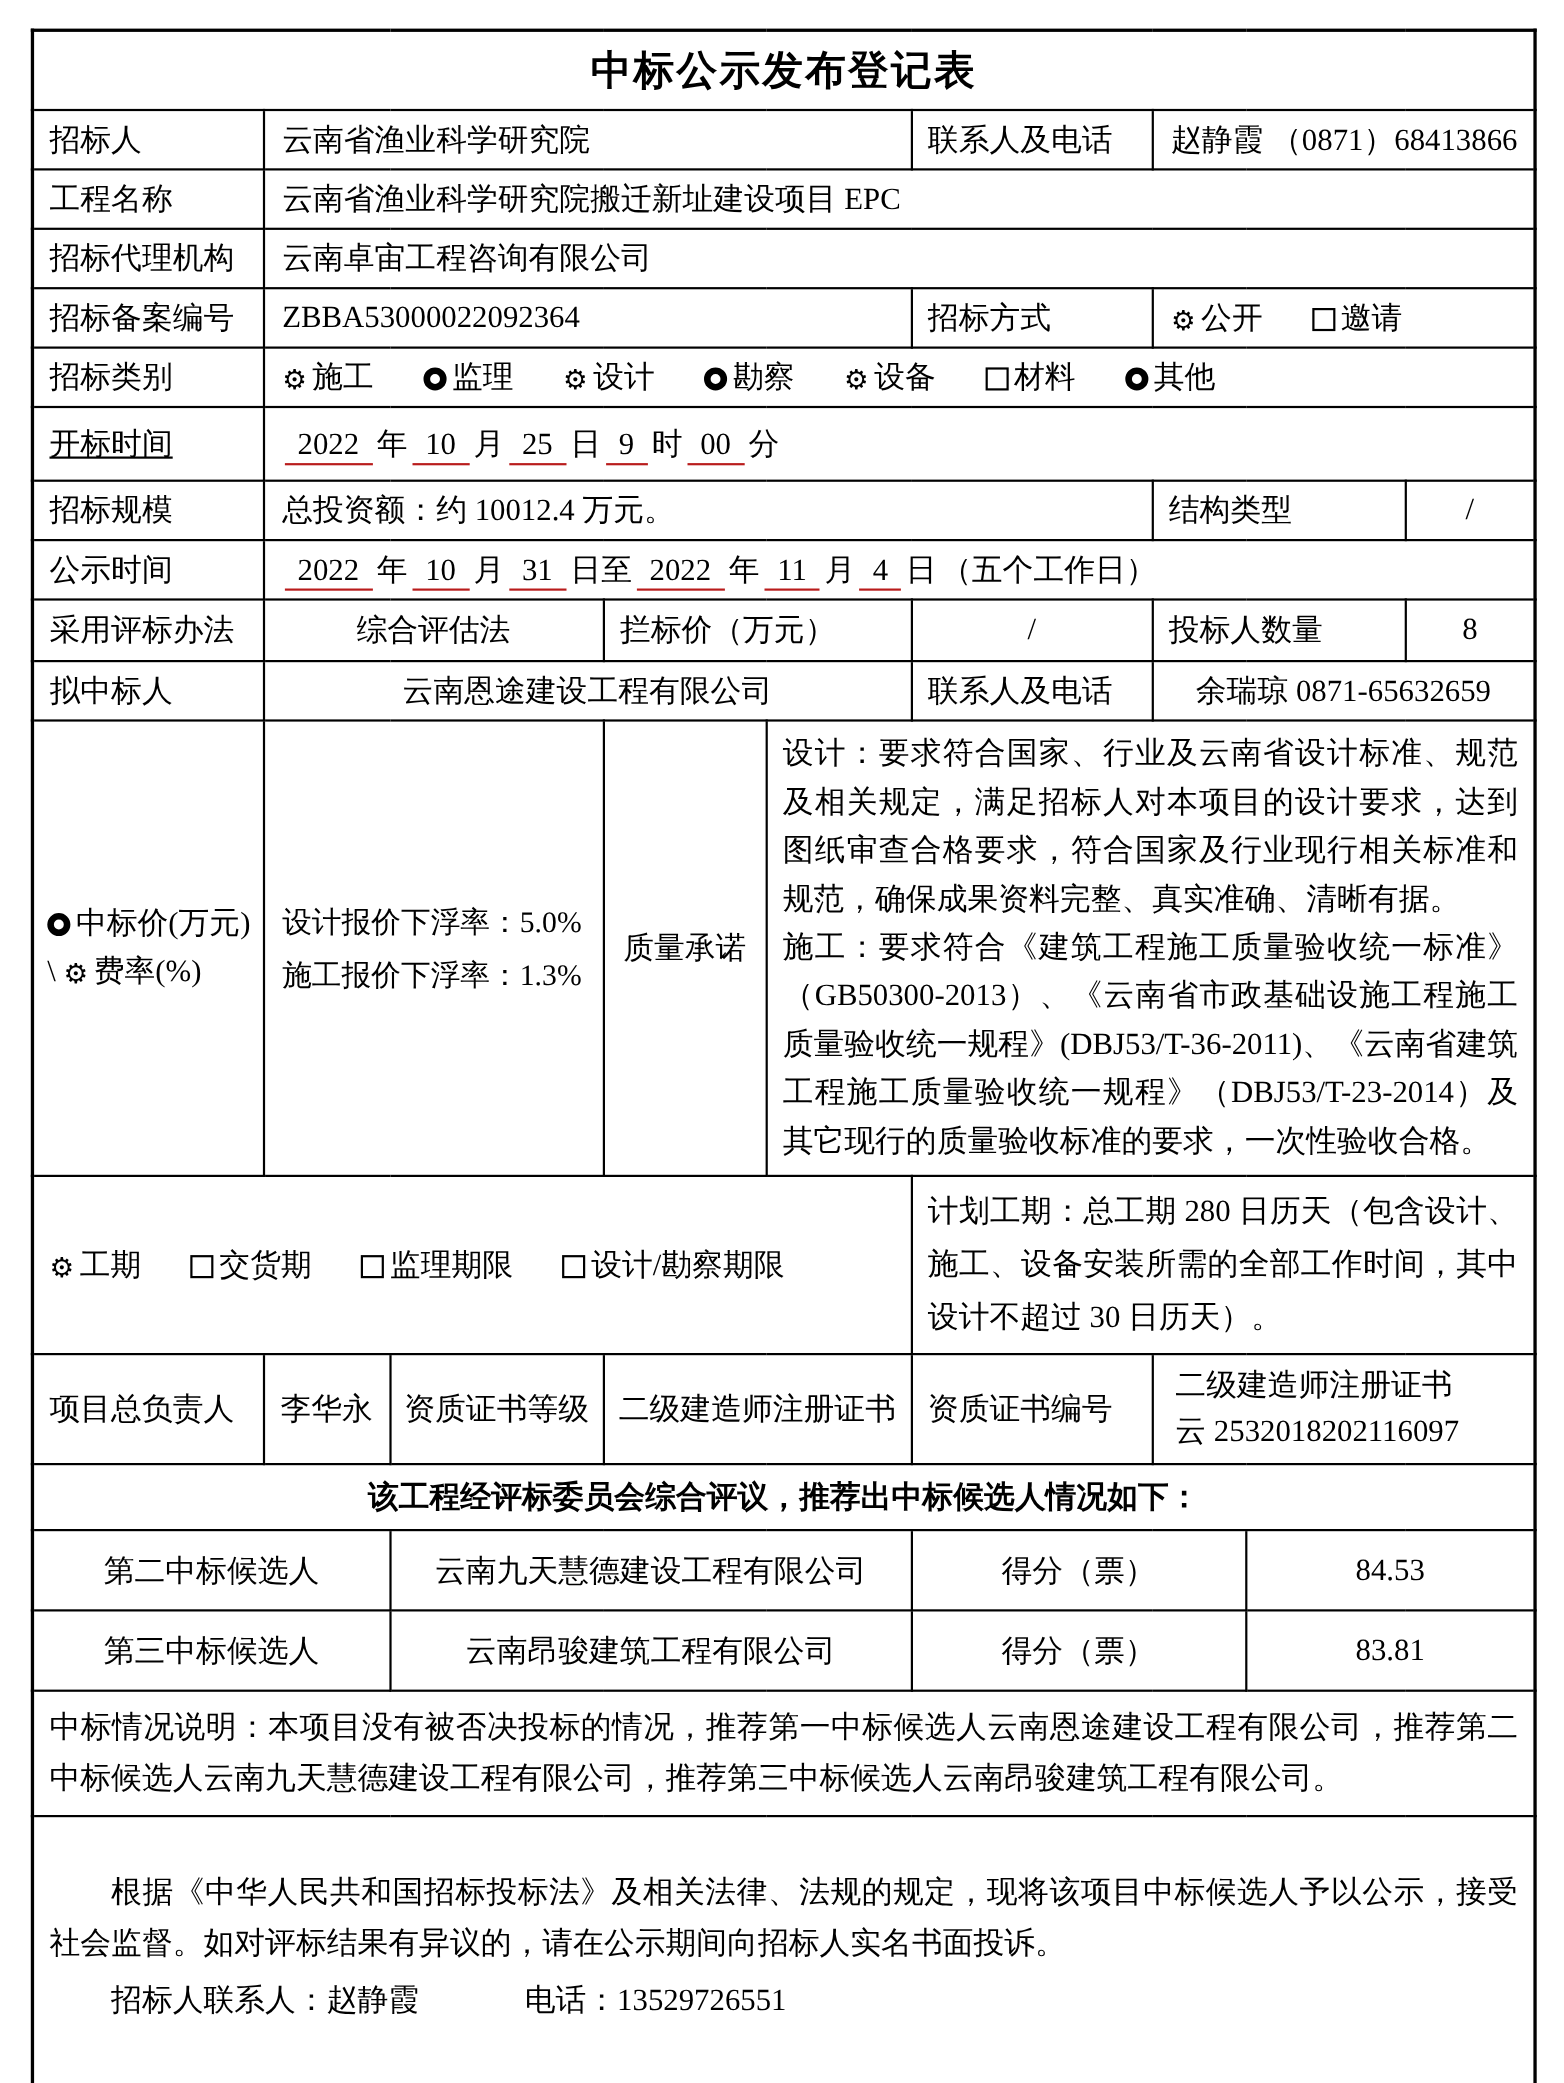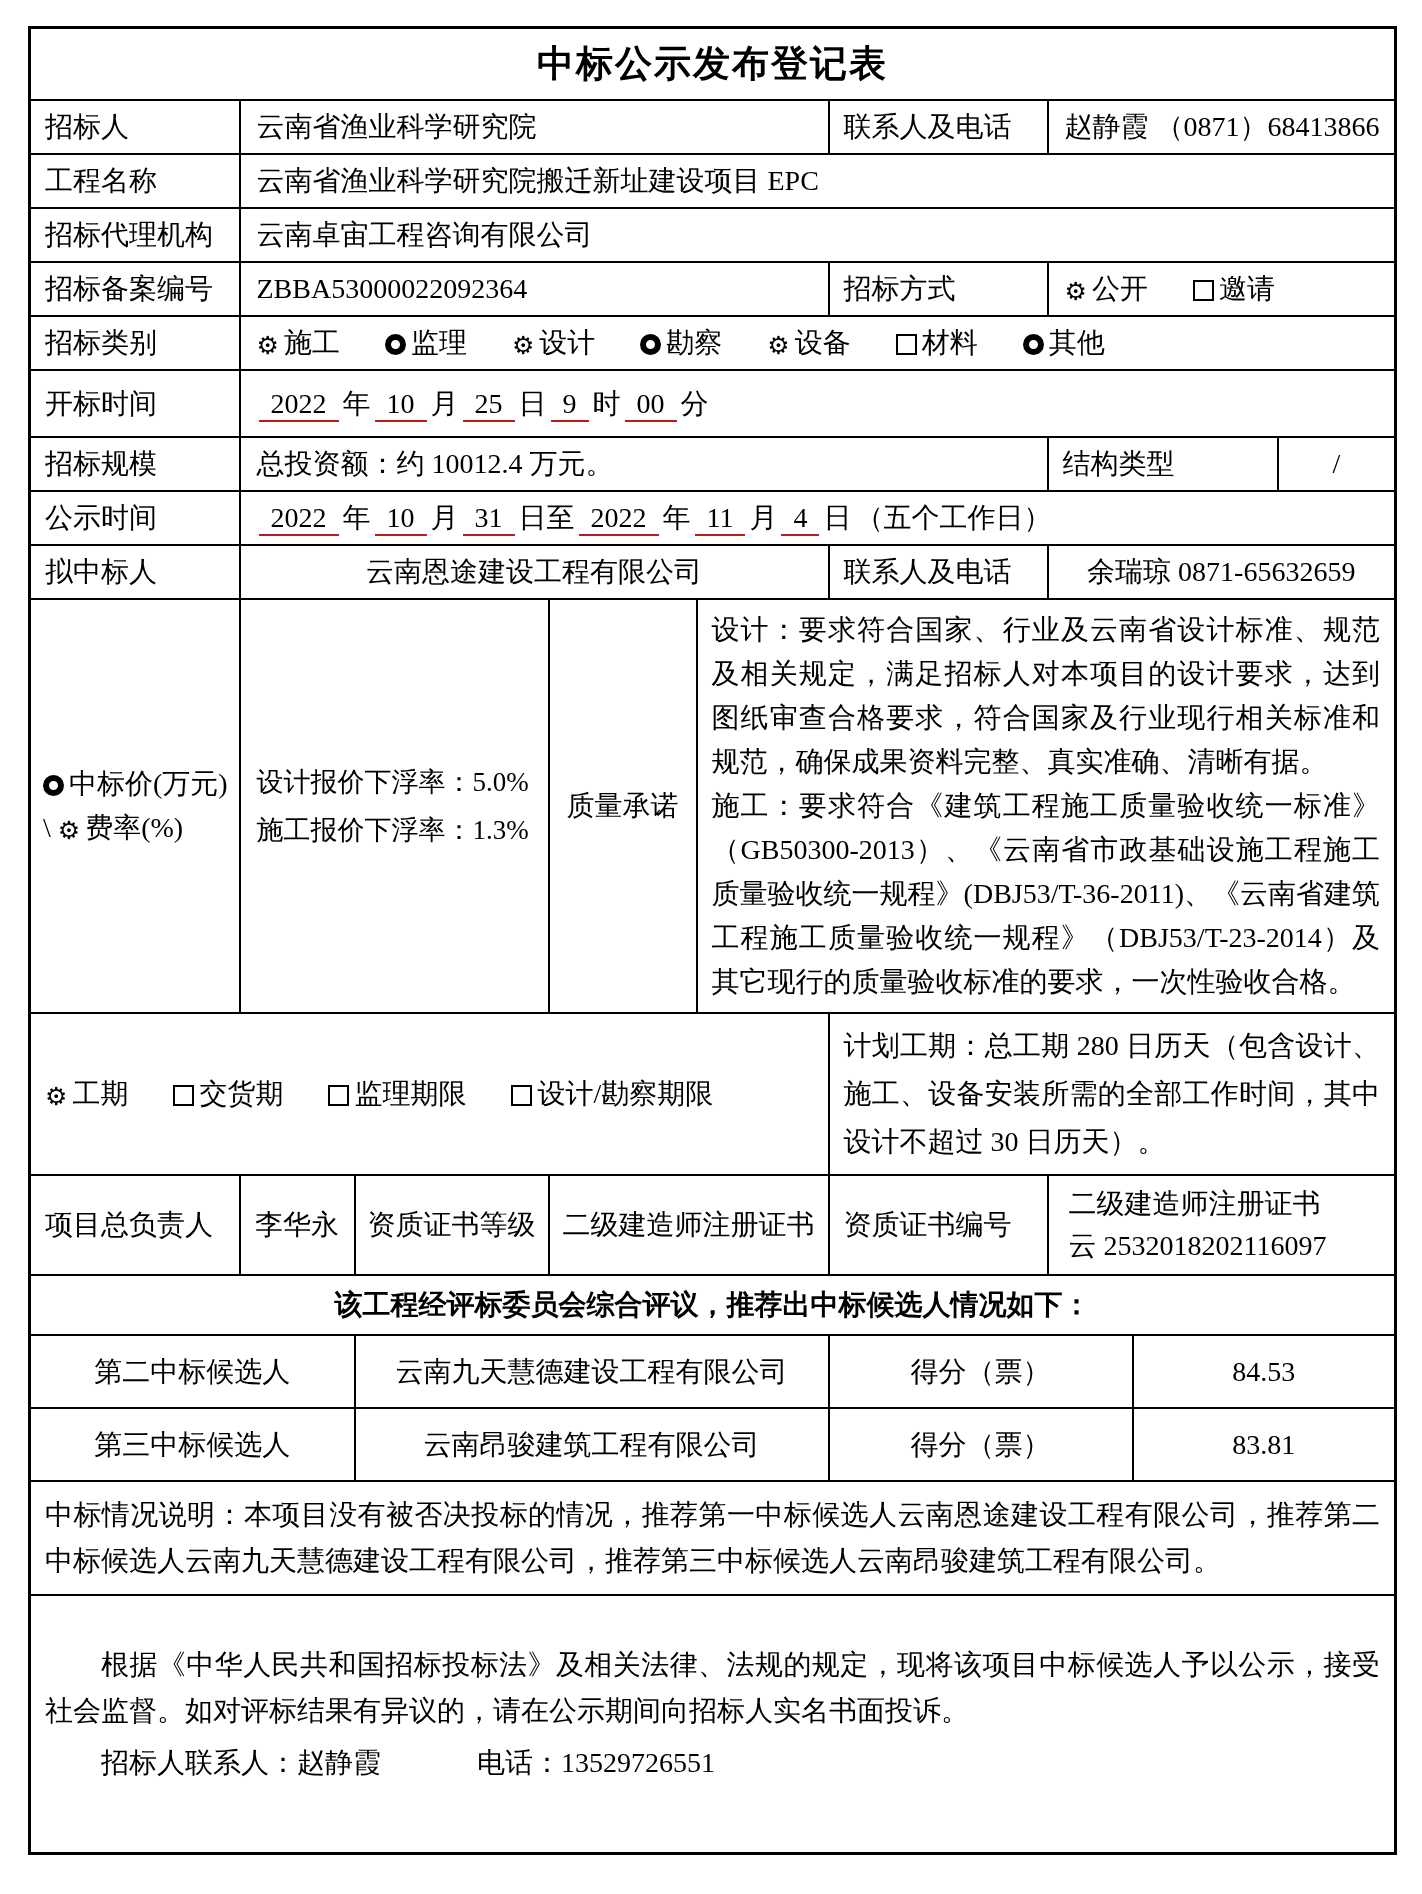--- a/index.html
+++ b/index.html
@@ -5,21 +5,21 @@
   html,body{margin:0;padding:0;background:#ffffff;}
   body{width:1422px;font-family:"Liberation Serif","DejaVu Serif",serif;color:#000;}
   .page{width:1366px;margin:26px auto 0 auto;}
   table{width:100%;border-collapse:collapse;border:3px solid #000;table-layout:fixed;}
   td{border:2px solid #000;font-size:28px;vertical-align:middle;padding:7px 8px;word-break:break-all;}
   .title{font-size:37px;font-weight:bold;text-align:center;letter-spacing:2px;padding:10px 0;}
   .lab{text-align:left;padding-left:14px;}
   .val{text-align:left;padding-left:16px;}
   .val-c{text-align:center;}
   tr.rB{height:48px;} tr.rC{height:45px;} tr.rD{height:45px;} tr.rE{height:46px;}
-  tr.rF{height:54px;} tr.rG{height:67px;} tr.rH{height:36px;} tr.rI{height:53px;}
+  tr.rF{height:54px;} tr.rG{height:67px;text-decoration:underline;} tr.rH{height:36px;} tr.rI{height:53px;}
   tr.rJ{height:56px;} tr.rK{height:46px;} tr.rN{height:96px;} tr.rO{height:58px;}
   tr.rP{height:73px;}
   
   .opt{display:inline-block;margin-right:38px;white-space:nowrap;}
   .opt:last-child{margin-right:0;}
   .ck{display:inline-block;margin-right:5px;}
   .ck::before{display:inline-block;vertical-align:-3px;}
   .ck[data-icon="gear"]::before{content:"⚙";font-family:"DejaVu Sans",sans-serif;font-size:25px;line-height:1;vertical-align:-2px;}
   .ck[data-icon="filled"]::before{content:"";width:9px;height:9px;border:6px solid #000;border-radius:50%;}
   .ck[data-icon="empty"]::before{content:"";width:21px;height:21px;border:2px solid #000;box-sizing:border-box;}
@@ -115,20 +115,28 @@
     <td class="val-c">/</td>
   </tr>
 
   <tr class="rI">
     <td class="lab">公示时间</td>
     <td colspan="8" class="val">
       <span class="useg">2022</span><span class="dlab">年</span><span class="useg">10</span><span class="dlab">月</span><span class="useg">31</span><span class="dlab">日至</span><span class="useg">2022</span><span class="dlab">年</span><span class="useg">11</span><span class="dlab">月</span><span class="useg">4</span><span class="dlab">日</span><span class="dlab">（五个工作日）</span>
     </td>
   </tr>
 
+  <tr class="rJ">
+    <td class="lab">采用评标办法</td>
+    <td colspan="2" class="val-c">综合评估法</td>
+    <td colspan="2" class="lab">拦标价（万元）</td>
+    <td class="val-c">/</td>
+    <td colspan="2" class="lab">投标人数量</td>
+    <td class="val-c">8</td>
+  </tr>
 
   <tr class="rK">
     <td class="lab">拟中标人</td>
     <td colspan="4" class="val-c">云南恩途建设工程有限公司</td>
     <td class="lab">联系人及电话</td>
     <td colspan="3" class="val-c">余瑞琼 0871-65632659</td>
   </tr>
 
   <tr>
     <td class="price-label">

